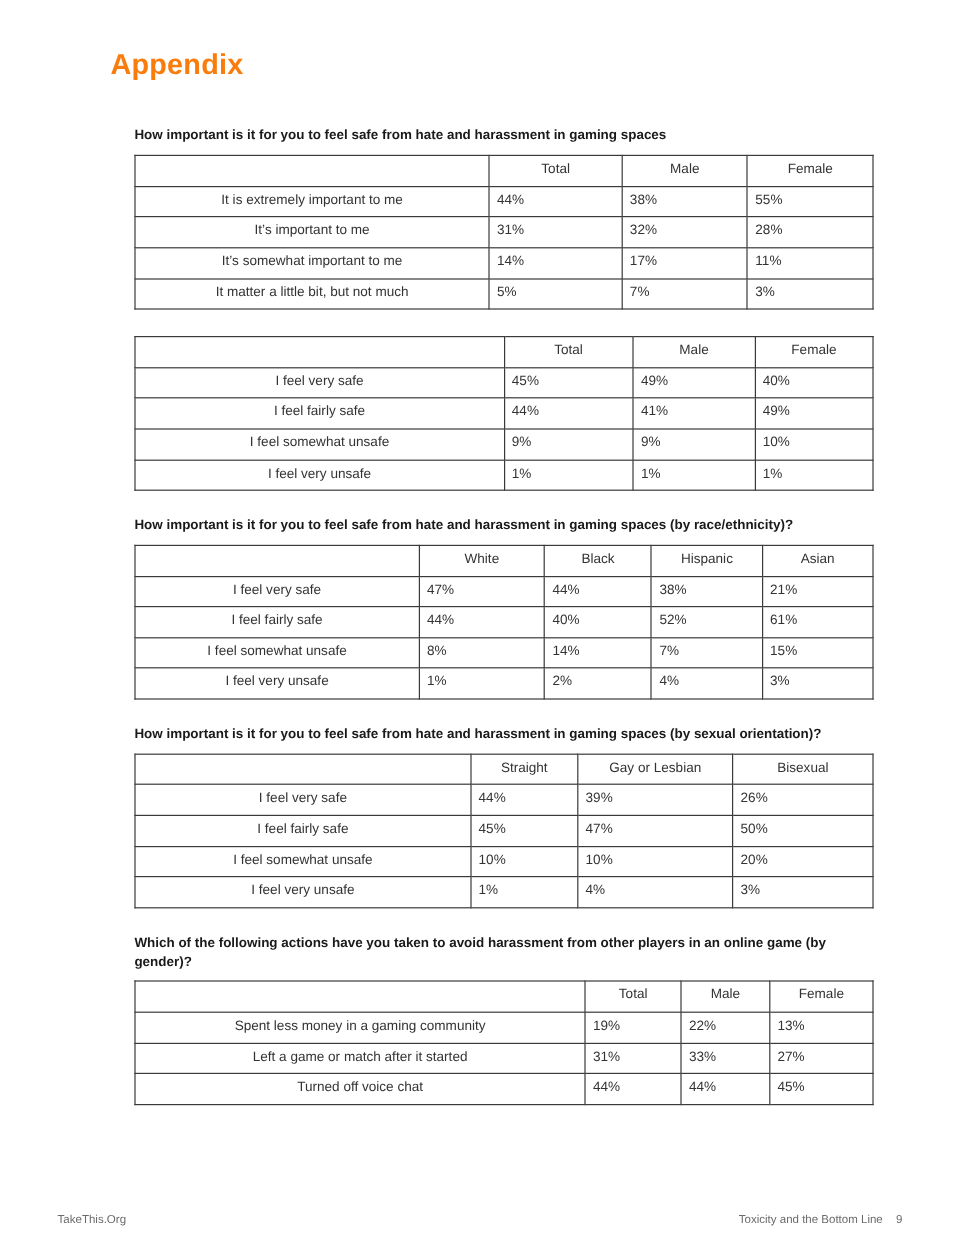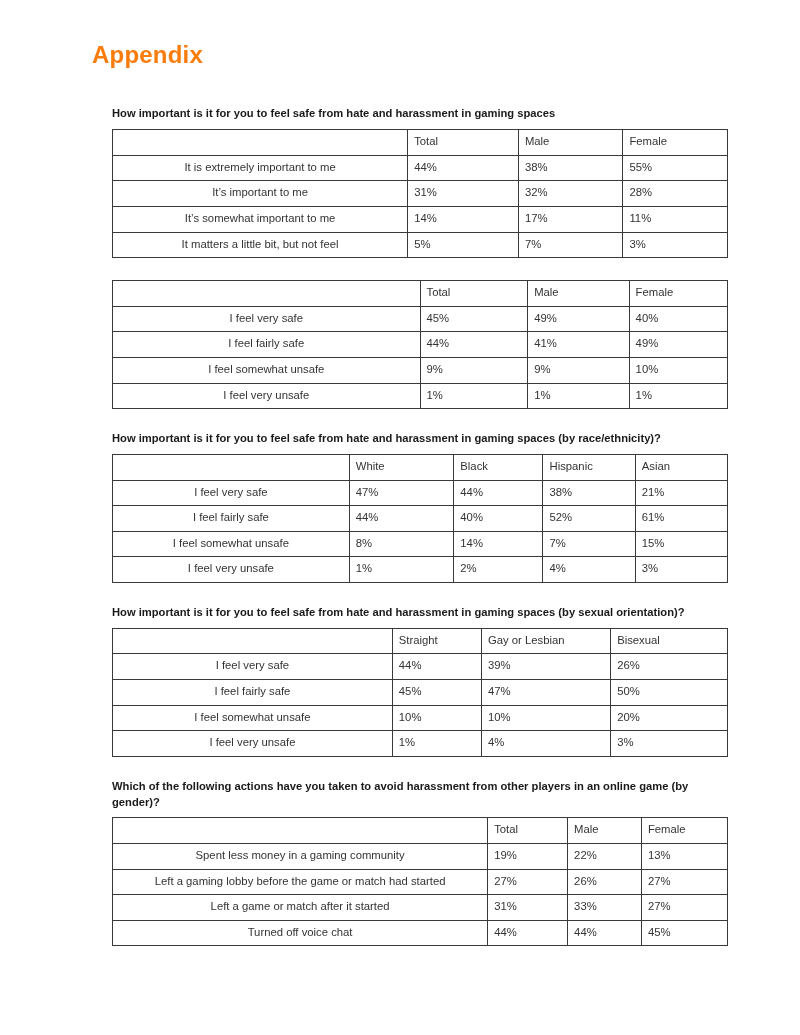--- a/index.html
+++ b/index.html
@@ -64,20 +64,21 @@
     font-size: 11.3px;
     font-weight: normal;
     color: #333333;
     text-align: left;
     vertical-align: top;
     line-height: 1.38;
     background: #ffffff;
   }
   table.data tr.header-row td {
     height: 15px;
+    text-align: center;
   }
   table.data td.rowlabel {
     white-space: normal;
     text-align: center;
   }
   .footer {
     position: absolute;
     left: 48px;
     right: 48px;
     top: 1008px;
@@ -131,21 +132,21 @@
                 <td>32%</td>
                 <td>28%</td>
               </tr>
               <tr>
                 <td class="rowlabel">It’s somewhat important to me</td>
                 <td>14%</td>
                 <td>17%</td>
                 <td>11%</td>
               </tr>
               <tr>
-                <td class="rowlabel">It matters a little bit, but not feel</td>
+                <td class="rowlabel">It matter a little bit, but not much</td>
                 <td>5%</td>
                 <td>7%</td>
                 <td>3%</td>
               </tr>
             </tbody>
           </table>
         </div>
         <div class="q-block">
           <table class="data">
             <colgroup>
@@ -304,37 +305,38 @@
               </tr>
             </thead>
             <tbody>
               <tr>
                 <td class="rowlabel">Spent less money in a gaming community</td>
                 <td>19%</td>
                 <td>22%</td>
                 <td>13%</td>
               </tr>
               <tr>
-                <td class="rowlabel">Left a gaming lobby before the game or match had started</td>
-                <td>27%</td>
-                <td>26%</td>
-                <td>27%</td>
-              </tr>
-              <tr>
                 <td class="rowlabel">Left a game or match after it started</td>
                 <td>31%</td>
                 <td>33%</td>
                 <td>27%</td>
               </tr>
               <tr>
                 <td class="rowlabel">Turned off voice chat</td>
                 <td>44%</td>
                 <td>44%</td>
                 <td>45%</td>
               </tr>
             </tbody>
           </table>
         </div>
       </div>
   </div>
 
+  <div class="footer">
+    <span>TakeThis.Org</span>
+    <span class="footer-right">
+      <span>Toxicity and the Bottom Line</span>
+      <span>9</span>
+    </span>
+  </div>
 
 </div>
 
 </body></html>

